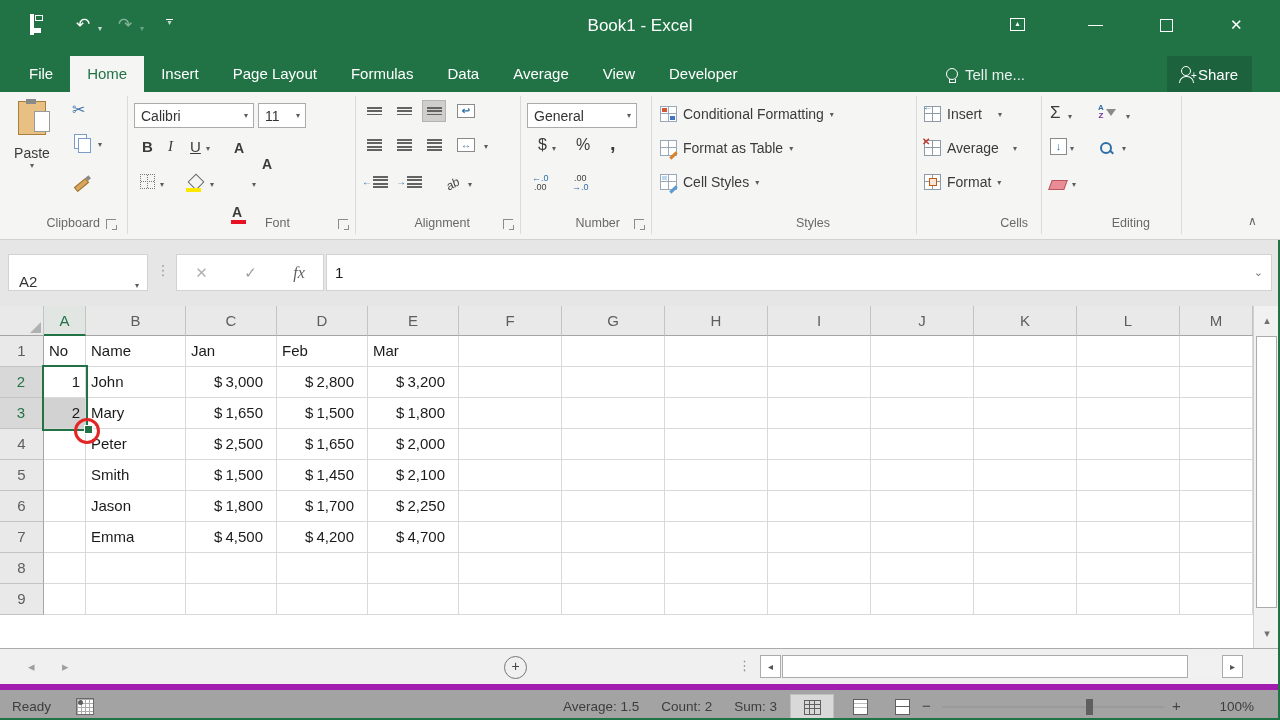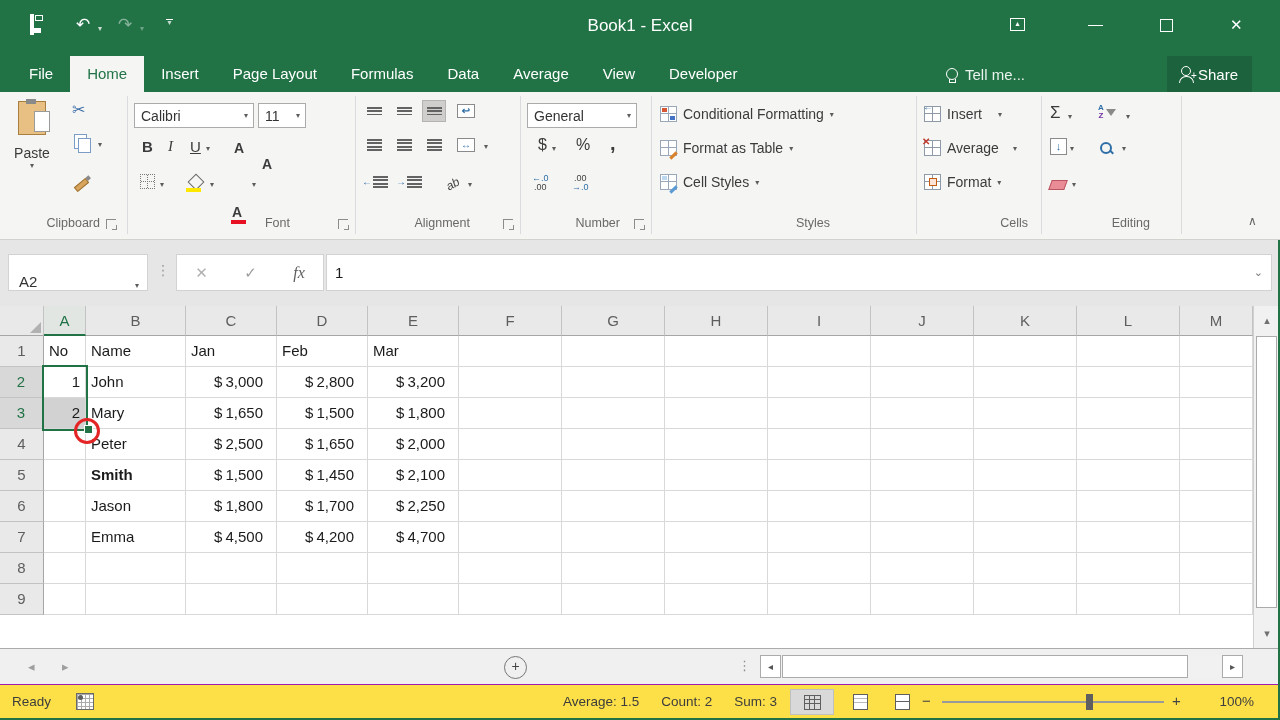--- a/index.html
+++ b/index.html
@@ -141,21 +141,21 @@
   .stnav{top:10px;color:#9e9e9e;font-size:13px}
   .stabs{left:108px;top:0;display:flex;height:35px}
   .stab{font-size:15px;color:#3f3f3f;line-height:34px;padding:0 18px;border-left:1px solid #9e9e9e;white-space:nowrap}
   .stab.active{background:#fff;color:#217346;font-weight:bold;border:1px solid #ababab;border-top:none;border-bottom:2px solid #217346;box-sizing:border-box}
   .newsheet{left:504px;top:7px;width:21px;height:21px;border:1px solid #767676;border-radius:50%;text-align:center;line-height:19px;font-size:14px;color:#444}
   .tb-dots{left:738px;top:9px;color:#8a8a8a;font-size:13px}
   .hs-track{left:760px;top:6px;width:462px;height:23px;background:#f1f1f1}
   .hs-btn{top:6px;width:21px;height:23px;background:#fff;border:1px solid #ababab;box-sizing:border-box;text-align:center;line-height:21px;color:#555;font-size:10px}
   .hs-thumb{left:782px;top:6px;width:406px;height:23px;background:#fff;border:1px solid #ababab;box-sizing:border-box}
   
-  .statusbar{left:0;top:684px;width:1280px;height:34px;background:#fde047;border-top:1px solid #a21caf;box-sizing:border-box;font-size:13.5px;color:#3d3d3d}
+  .statusbar{left:0;top:684px;width:1280px;height:34px;background:#a3a3a3;border-top:6px solid #a21caf;box-sizing:border-box;font-size:13.5px;color:#3d3d3d}
   .sb-item{top:9px;white-space:nowrap}
   .macroic{left:76px;top:8px;width:16px;height:15px;border:1px solid #6a6a6a;background:
            repeating-linear-gradient(to right,#aaa 0 1px,transparent 1px 4px),
            repeating-linear-gradient(to bottom,#aaa 0 1px,transparent 1px 4px),#fdfdfd;position:absolute}
   .macroic:before{content:"";position:absolute;left:1px;top:1px;width:5px;height:5px;background:#5f5f5f;border-radius:50%}
   .viewbtn{top:4px;height:26px;display:flex;align-items:center;justify-content:center}
   .viewbtn.sel{background:#d9d9d9;border:1px solid #c0c0c0;box-sizing:border-box}
   .v-normal{width:15px;height:13px;border:1px solid #5f5f5f;background:
             linear-gradient(to right,transparent 4px,#5f5f5f 4px,#5f5f5f 5px,transparent 5px,transparent 9px,#5f5f5f 9px,#5f5f5f 10px,transparent 10px),
             linear-gradient(to bottom,transparent 3px,#5f5f5f 3px,#5f5f5f 4px,transparent 4px,transparent 7px,#5f5f5f 7px,#5f5f5f 8px,transparent 8px)}
@@ -500,21 +500,21 @@
       <div class="gc c-name" style="width: 103px;"></div>
       <div class="gc c-name" style="width: 103px;"></div>
       <div class="gc c-name" style="width: 103px;"></div>
       <div class="gc c-name" style="width: 103px;"></div>
       <div class="gc c-name" style="width: 103px;"></div>
       <div class="gc c-name" style="width: 73px;"></div>
     </div>
     <div class="grow">
       <div class="rh" style="width: 44px;">5</div>
       <div class="gc c-num" style="width: 42px;"></div>
-      <div class="gc c-name" style="width: 100px; font-weight: bold;">Smith</div>
+      <div class="gc c-name" style="width: 100px;">Smith</div>
       <div class="gc c-money" style="width: 91px;">
         <span class="cur">$</span>
         <span>1,500</span>
       </div>
       <div class="gc c-money" style="width: 91px;">
         <span class="cur">$</span>
         <span>1,450</span>
       </div>
       <div class="gc c-money" style="width: 91px;">
         <span class="cur">$</span>

